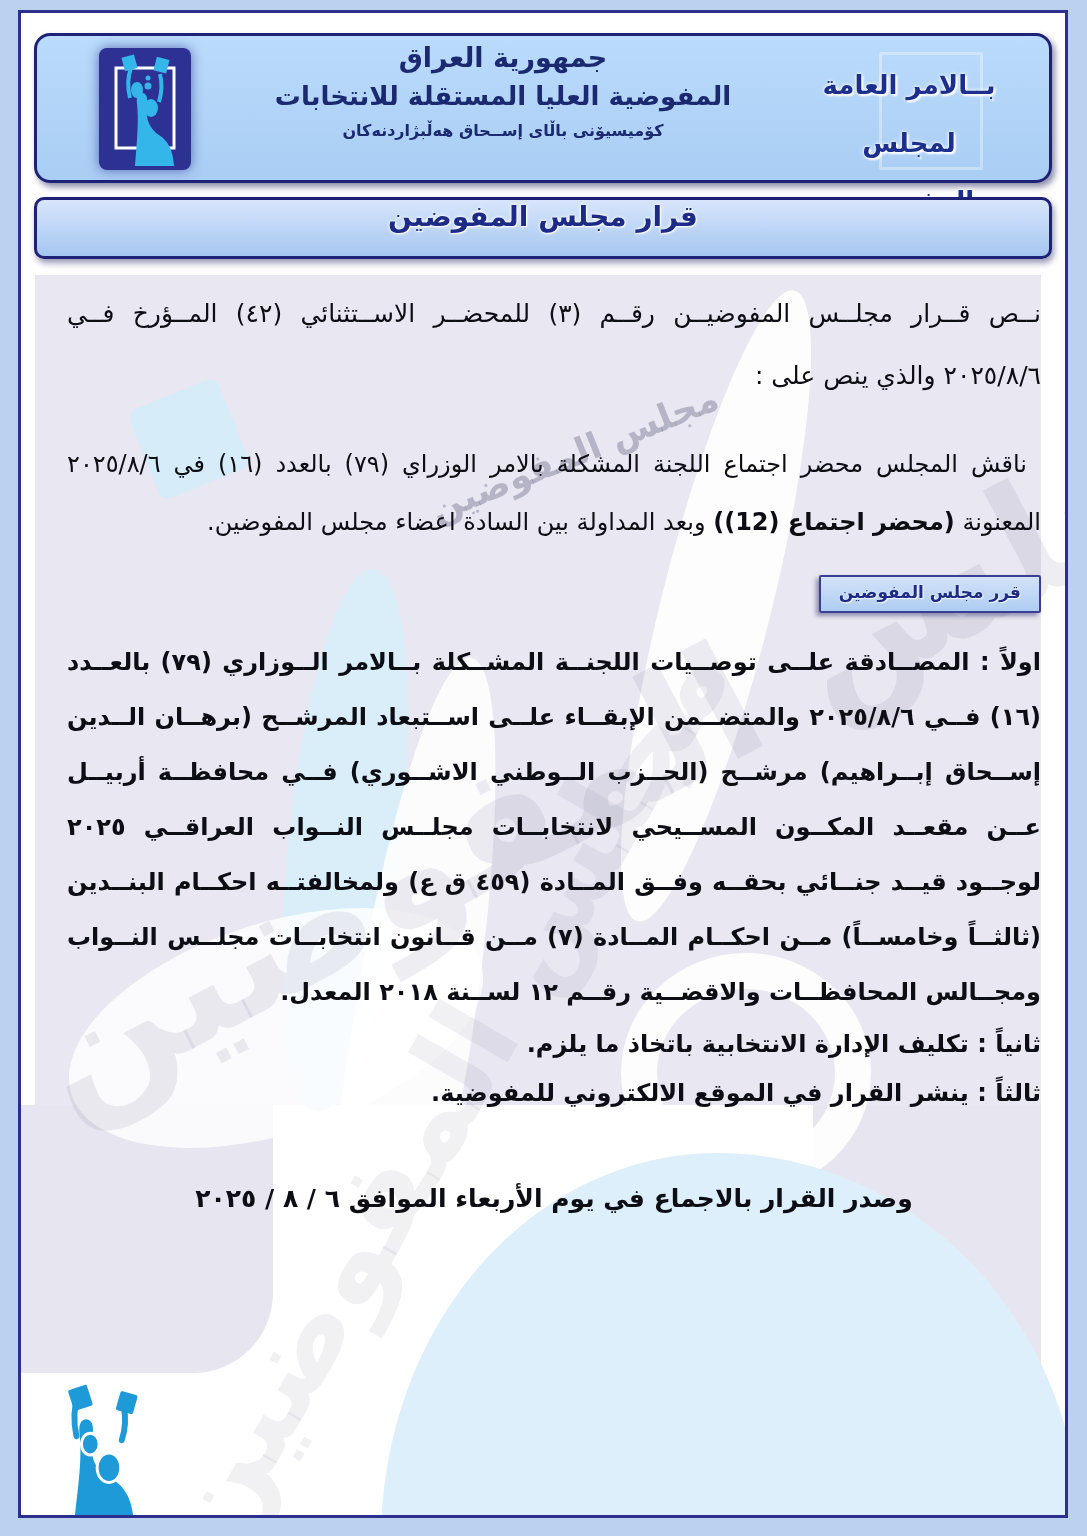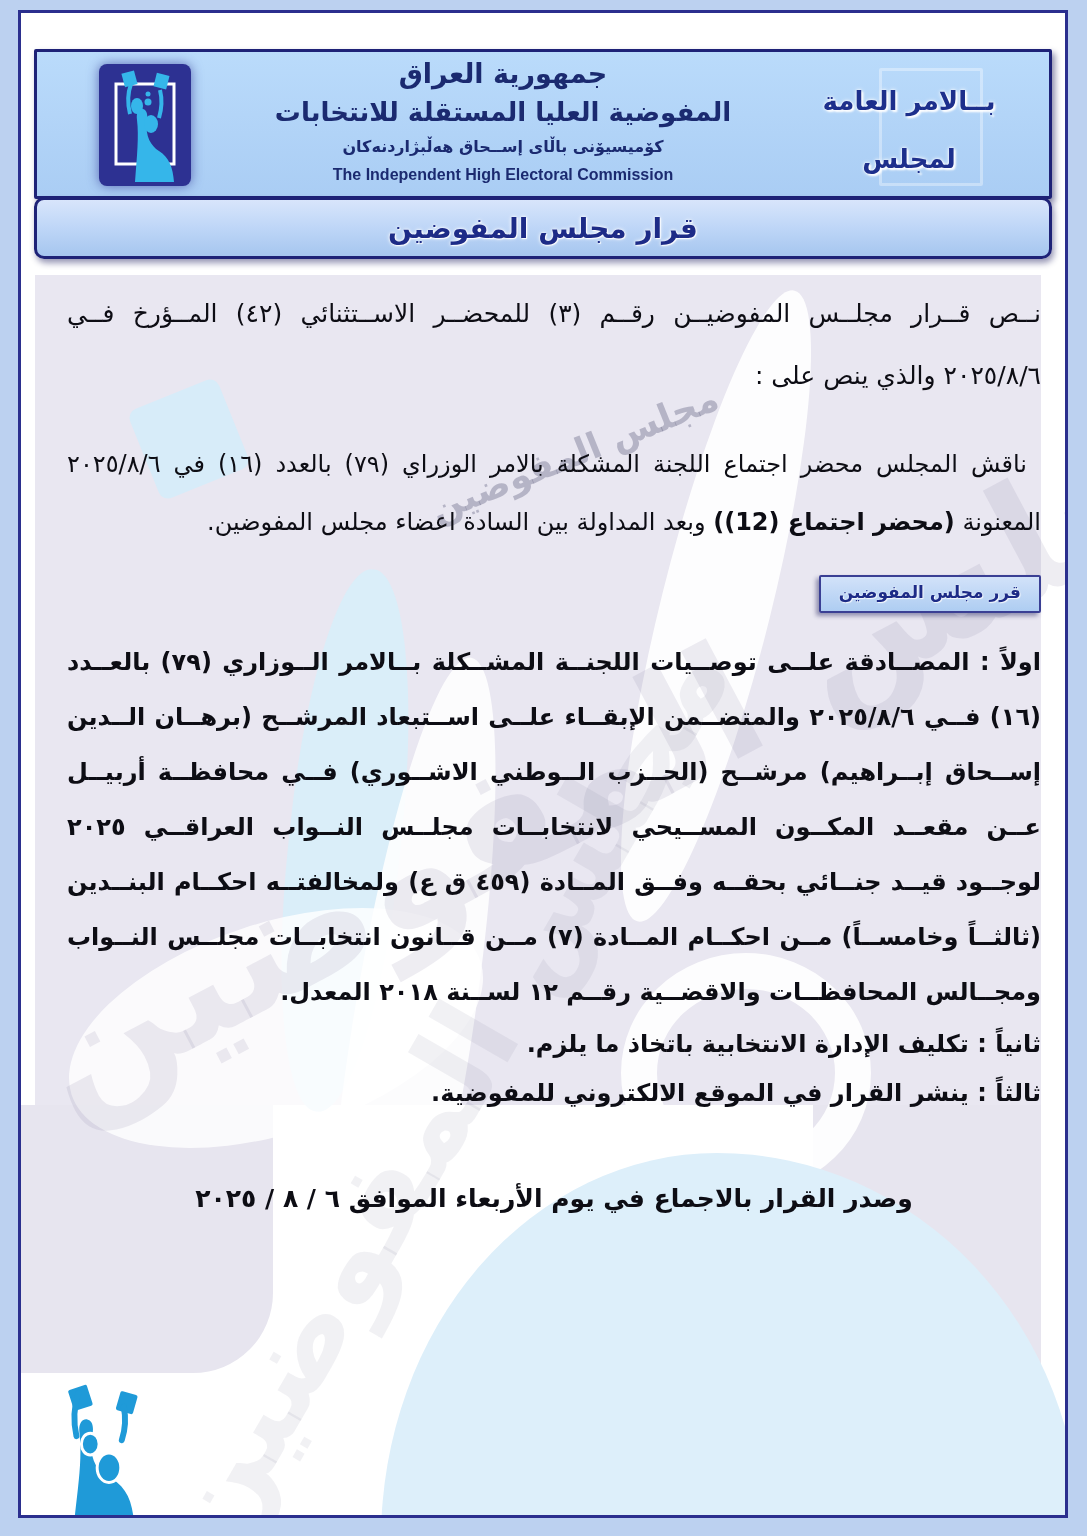--- a/index.html
+++ b/index.html
@@ -40,23 +40,23 @@
     font-size:160px; font-weight:bold; color:rgba(120,115,152,.13);
     transform:rotate(-28deg); white-space:nowrap; direction:rtl;
   }
   .wm-ghost-side {
     position:absolute; left:-90px; top:1010px;
     font-size:120px; font-weight:bold; color:rgba(120,115,152,.10);
     transform:rotate(-60deg); white-space:nowrap; direction:rtl;
   }
   
   .header-box {
-    position:absolute; left:13px; right:13px; top:36px; height:150px;
+    position:absolute; left:13px; right:13px; top:20px; height:150px;
     background:linear-gradient(180deg,#badbfb 0%, #aacdf4 100%);
-    border:3px solid #1e2277; border-radius:2px;
+    border:3px solid #1e2277; border-radius:16px;
     box-shadow:3px 4px 6px rgba(25,25,90,.5);
     z-index:2;
   }
   .logo-box {
     position:absolute; left:62px; top:12px; width:92px; height:122px;
     background:#2d3192; border-radius:8px;
     box-shadow:0 0 12px rgba(45,49,146,.65);
   }
   .header-center {
     position:absolute; left:220px; right:300px; top:4px;
@@ -76,21 +76,21 @@
     position:absolute; right:66px; top:16px; width:104px; height:118px;
     border:3px solid rgba(255,255,255,.35); border-radius:2px;
   }
   
   .title-bar {
     position:absolute; left:13px; right:13px; top:184px; height:62px;
     background:linear-gradient(180deg,#d8e5fb 0%, #bed6f7 50%, #a6c6ef 100%);
     border:3px solid #1e2277; border-radius:10px;
     box-shadow:2px 4px 6px rgba(25,25,90,.45);
     z-index:2;
-    display:flex; align-items:center; justify-content:center;
+    display:flex; align-items:flex-start; justify-content:center;
   }
   .title-text {
     font-size:28px; font-weight:bold; color:#1d2b87; direction:rtl;
     text-shadow:0 0 2px #fff, 0 0 4px #fff, 1px 1px 1px rgba(255,255,255,.9);
   }
   
   .content {
     position:absolute; left:30px; right:24px; top:250px;
     direction:rtl; z-index:1; color:#0d0d14;margin-left:16px;
   }
@@ -149,21 +149,20 @@
           <circle cx="49" cy="38" r="3.5"></circle>
         </g>
         <path d="M31,50 C28,38 29,28 32,20" stroke="#35b6ea" stroke-width="4" fill="none"></path>
         <path d="M60,54 C63,44 63,34 61,26" stroke="#35b6ea" stroke-width="4" fill="none"></path>
       </svg>
     </div>
     <div class="header-center">
       <div class="hc-republic">جمهورية العراق</div>
       <div class="hc-arabic">المفوضية العليا المستقلة للانتخابات</div>
       <div class="hc-kurdish">كۆمیسیۆنی باڵای إســحاق هەڵبژاردنەکان</div>
-      <div class="hc-english">The Independent High Electoral Commission</div>
     </div>
     <div class="header-ghost-rect"></div>
     <div class="header-right">
       <div>بــالامر العامة</div>
       <div>لمجلس المفوضين</div>
     </div>
   </div>
 
   <div class="title-bar">
     <span class="title-text">قرار مجلس المفوضين</span>

